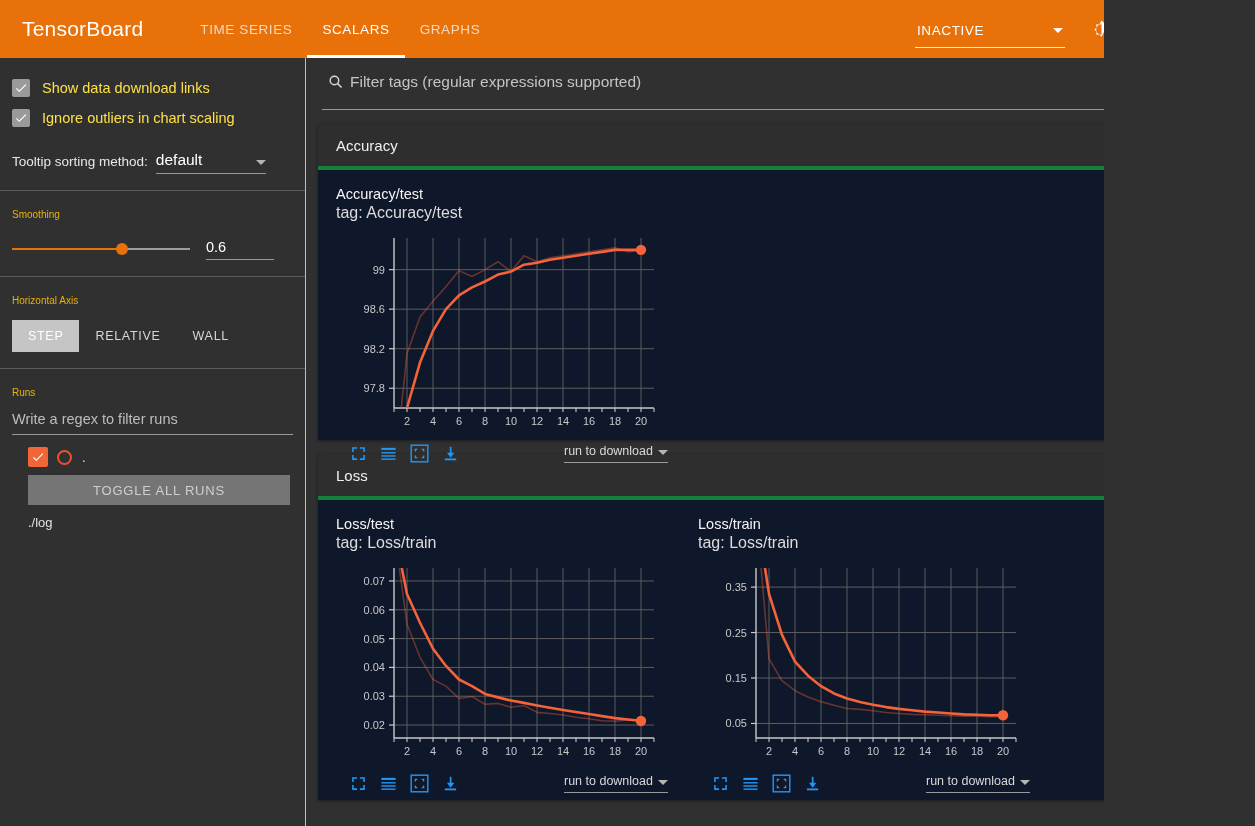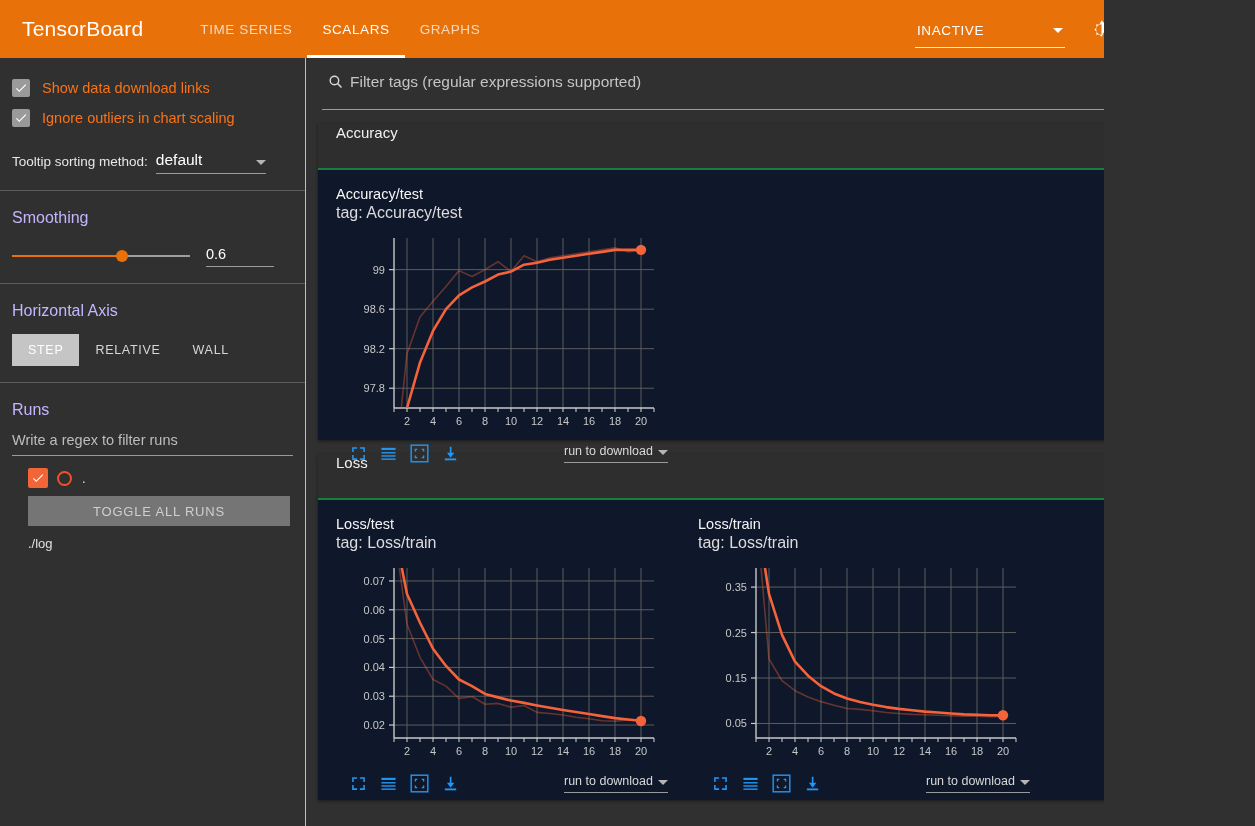--- a/index.html
+++ b/index.html
@@ -68,37 +68,37 @@
   .sb-divider { height: 1px; background: #5c5c5c; margin: 16px 0 0 0; }
 
   .cbrow { display: flex; align-items: center; height: 30px; margin-left: 12px; }
   .cbrow:first-child { margin-top: 15px; }
   .mat-cb {
     width: 18px; height: 18px; border-radius: 2px; background: #9a9a9a;
     display: flex; align-items: center; justify-content: center; flex: 0 0 18px;
     cursor: pointer;
   }
   .mat-cb svg { display:block; }
-  .cblabel { font-size: 14.5px; color: #f97316; margin-left: 12px; white-space: nowrap; }
+  .cblabel { font-size: 14.5px; color: #fde047; margin-left: 12px; white-space: nowrap; }
 
   .tooltip-row { display: flex; align-items: flex-end; margin: 18px 0 0 12px; }
   .tooltip-label { font-size: 13.5px; color: #e6e6e6; padding-bottom: 5px; white-space: nowrap; }
   .select-box {
     margin-left: 8px; width: 110px; border-bottom: 1px solid #9a9a9a;
     display: flex; align-items: flex-end; padding-bottom: 4px; cursor: pointer;
   }
   .select-val { font-size: 15.5px; color: #fff; }
   .select-caret {
     margin-left: auto; margin-bottom: 4px;
     width: 0; height: 0;
     border-left: 5px solid transparent; border-right: 5px solid transparent;
     border-top: 5px solid #b5b5b5;
   }
 
-  .sb-h { font-size: 16px; color: #c4b5fd; margin: 18px 0 0 12px; }
+  .sb-h { font-size: 10px; color: #eab308; margin: 18px 0 0 12px; }
 
   .slider-row { display: flex; align-items: center; margin: 18px 0 0 12px; }
   .slider {
     position: relative; width: 178px; height: 16px; cursor: pointer; flex: 0 0 178px;
   }
   .slider-track-bg {
     position: absolute; top: 7px; left: 0; width: 178px; height: 2px; background: #9e9e9e;
   }
   .slider-track-fill {
     position: absolute; top: 7px; left: 0; width: 62%; height: 2px; background: #e8710a;
@@ -164,22 +164,22 @@
     font-size: 15.5px; color: #fff; font-family: "Liberation Sans", sans-serif;
     padding: 0 0 0 2px;
   }
   .search-input::placeholder { color: #c4c4c4; opacity: 1; }
 
   .card {
     background: #2e2e2e; margin: 14px 0 0 12px;
     box-shadow: 0 1px 3px rgba(0,0,0,.45);
   }
   .card-head {
-    height: 46px; display: flex; align-items: flex-start; padding: 0 18px;
-    border-bottom: 2px solid #15803d; cursor: pointer; flex-direction: column;
+    height: 46px; display: flex; align-items: center; padding: 0 18px;
+    border-bottom: 4px solid #15803d; cursor: pointer;
   }
   .card-title { font-size: 15px; color: #f0f0f0; }
   .card-head-right { margin-left: auto; display: flex; align-items: center; gap: 10px; }
   .card-count { font-size: 13px; color: #bdbdbd; }
   .chev { color: #d0d0d0; font-size: 13px; line-height: 1; }
 
   .card-body { display: flex; padding: 10px 0 0 0; background: #0f172a; }
 
   .chart-block { width: 362px; padding: 6px 0 0 18px; position: relative; }
   .chart-name { font-size: 14.5px; color: #f5f5f5; }

